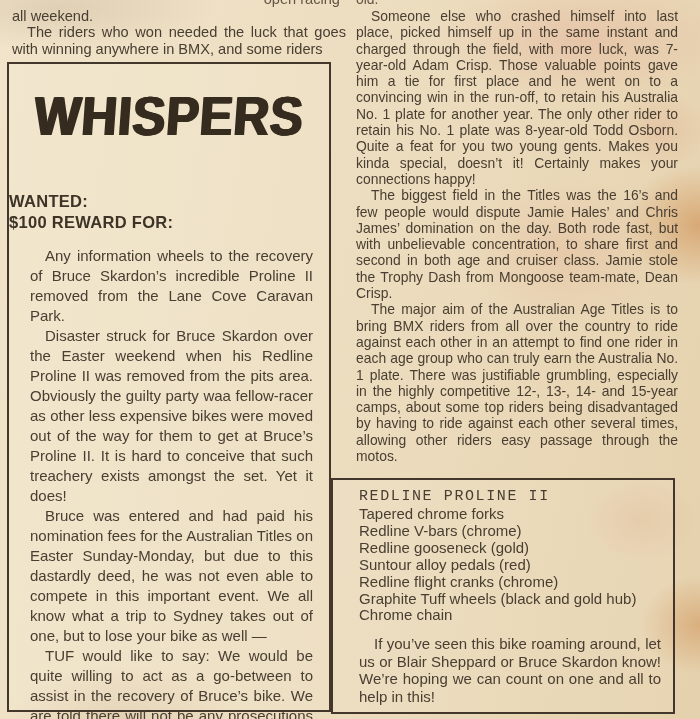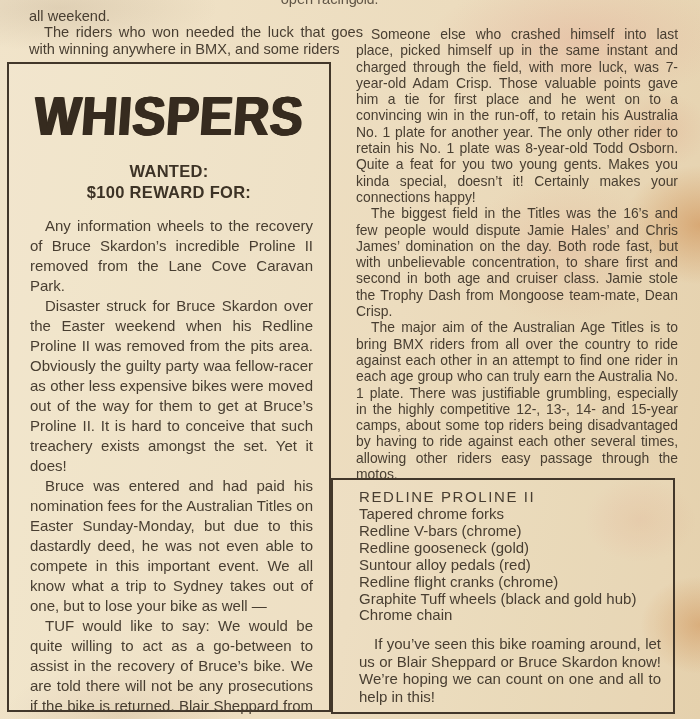--- a/index.html
+++ b/index.html
@@ -21,44 +21,44 @@
   }
 
   p{margin:0;}
   .just{text-align:justify;text-justify:inter-word;}
   .ind{text-indent:15px;}
 
   
   .clipline{height:8px;overflow:hidden;position:relative;opacity:.85;}
   .clipline span{position:absolute;top:-9px;display:block;width:100%;}
 
-  .top-left-article{position:absolute;left:29px;top:0;width:334px;
+  .top-left-article{position:absolute;left:12px;top:0;width:334px;
     font-size:14.6px;line-height:16.4px;}
   .top-left-article .clipline span{text-align:right;padding-right:6px;box-sizing:border-box;}
 
   .right-article{position:absolute;left:356px;top:0;width:322px;
     font-size:13.9px;line-height:16.3px;}
   .right-article .clipline span{text-align:left;}
-  .right-article .first-para{margin-top:18px;}
+  .right-article .first-para{margin-top:0;}
 
   .whispers-box{position:absolute;left:7px;top:62px;width:320px;height:646px;
     border:2px solid #42372a;background:rgba(255,252,244,.10);}
   .whispers-logo{margin-top:26px;text-align:center;
     font-weight:bold;font-size:50px;line-height:52px;color:#362b1f;
     letter-spacing:1px;transform:skewX(-4deg) scale(.98,1.1);
     text-shadow:1.4px 0 0 #362b1f,-1px 0 0 #362b1f,0 .6px 0 #362b1f;}
-  .wanted{margin-top:19px;text-align:center;font-weight:bold;
+  .wanted{margin-top:49px;font-weight:bold;
     font-size:16.5px;line-height:21px;letter-spacing:.3px;color:#3d3326;}
   .whispers-text{margin:13px 16px 0 21px;font-size:15px;line-height:20px;}
 
   .redline-box{position:absolute;left:331px;top:478px;width:340px;height:232px;
     border:2px solid #42372a;box-sizing:content-box;
     padding:0;background:rgba(255,252,244,.08);}
   .redline-inner{margin:8px 12px 0 26px;font-size:15px;line-height:16.9px;}
-  .rl-title{letter-spacing:1.6px;line-height:18px;}
+  .rl-title{letter-spacing:1.6px;line-height:18px;font-family:Liberation Mono, monospace;}
   .rl-closing{margin-top:11px;font-size:15px;line-height:17.4px;}
 </style>
 </head>
 <body>
 
 <div class="page">
 
   <section class="top-left-article">
     <div class="clipline">
       <span>open racing</span>

